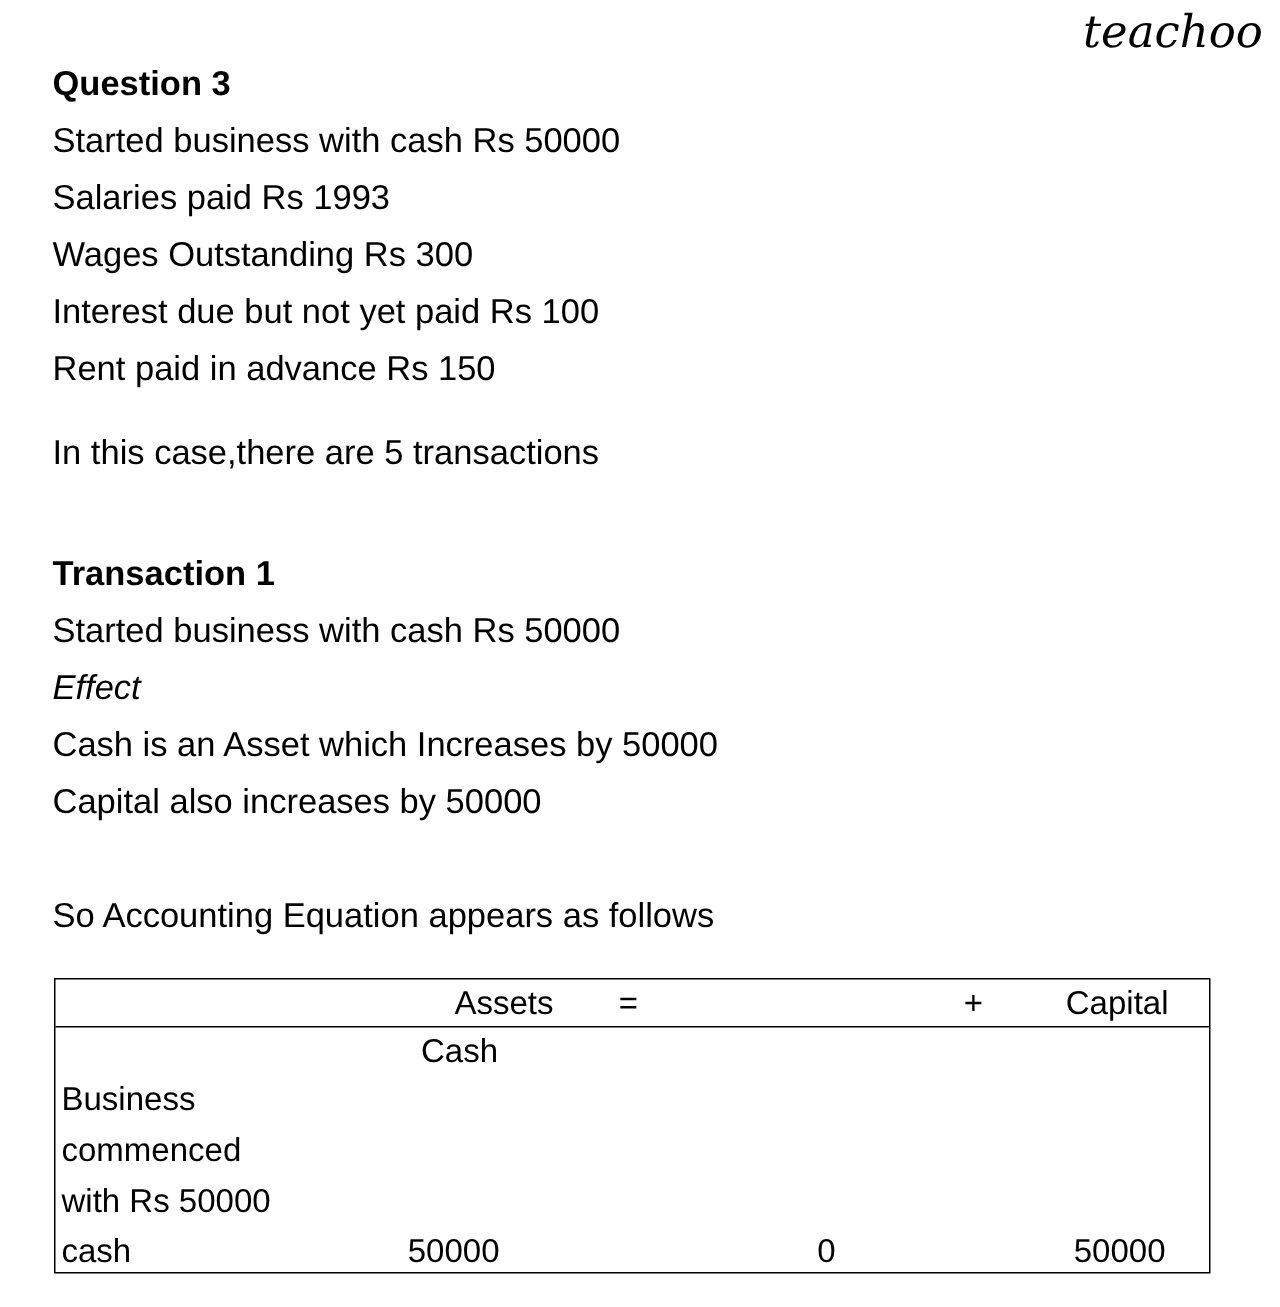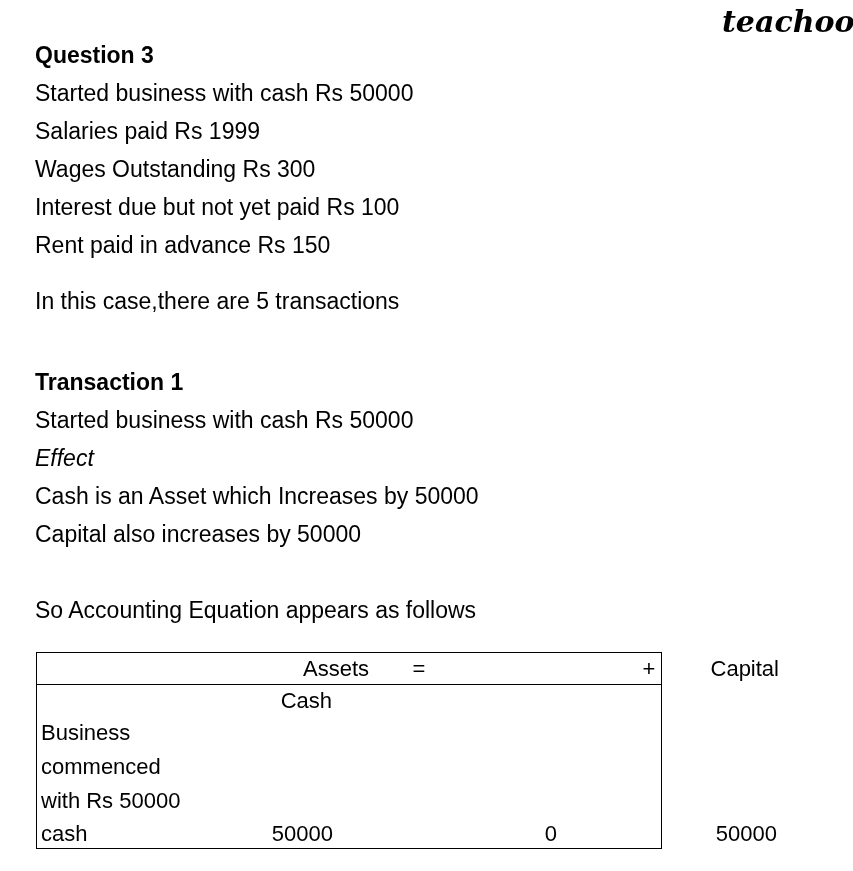--- a/index.html
+++ b/index.html
@@ -1,37 +1,37 @@
 <!DOCTYPE html>
 <html><head>
 <meta charset="utf-8">
 <style>
   html, body { margin: 0; padding: 0; background: #ffffff; }
   body { width: 853px; height: 871px; position: relative; overflow: hidden;
          font-family: "Liberation Sans", "DejaVu Sans", sans-serif; color: #000; }
   .logo { position: absolute; left: 722px; top: 4px; font-family: "DejaVu Serif", serif;
-          font-style: italic; font-weight: bold; font-size: 30px; letter-spacing: 0px; }
+          font-style: italic; font-weight: normal; font-size: 30px; letter-spacing: 0px; }
   .line { position: absolute; left: 35px; font-size: 23px; line-height: 28px; white-space: nowrap; }
   .bold { font-weight: bold; }
   .italic { font-style: italic; }
-  .table { position: absolute; left: 36px; top: 652px; width: 626px; height: 197px;
+  .table { position: absolute; left: 36px; top: 652px; width: 771px; height: 197px;
            border: 1px solid #000; box-sizing: border-box; }
   .hdr-line { position: absolute; left: 0; right: 0; top: 31px; border-top: 1px solid #000; }
   .cell { position: absolute; font-size: 22px; line-height: 26px; white-space: nowrap; }
   .r { text-align: right; }
   .c { text-align: center; }
 </style>
 </head>
 <body>
 
 <div class="logo">teachoo</div>
 
 <div class="line bold" style="top:41px">Question 3</div>
 <div class="line" style="top:79px">Started business with cash Rs 50000</div>
-<div class="line" style="top:117px">Salaries paid Rs 1999</div>
+<div class="line" style="top:117px">Salaries paid Rs 1993</div>
 <div class="line" style="top:155px">Wages Outstanding Rs 300</div>
 <div class="line" style="top:193px">Interest due but not yet paid Rs 100</div>
 <div class="line" style="top:231px">Rent paid in advance Rs 150</div>
 
 <div class="line" style="top:287px">In this case,there are 5 transactions</div>
 
 <div class="line bold" style="top:368px">Transaction 1</div>
 <div class="line" style="top:406px">Started business with cash Rs 50000</div>
 <div class="line italic" style="top:444px">Effect</div>
 <div class="line" style="top:482px">Cash is an Asset which Increases by 50000</div>

